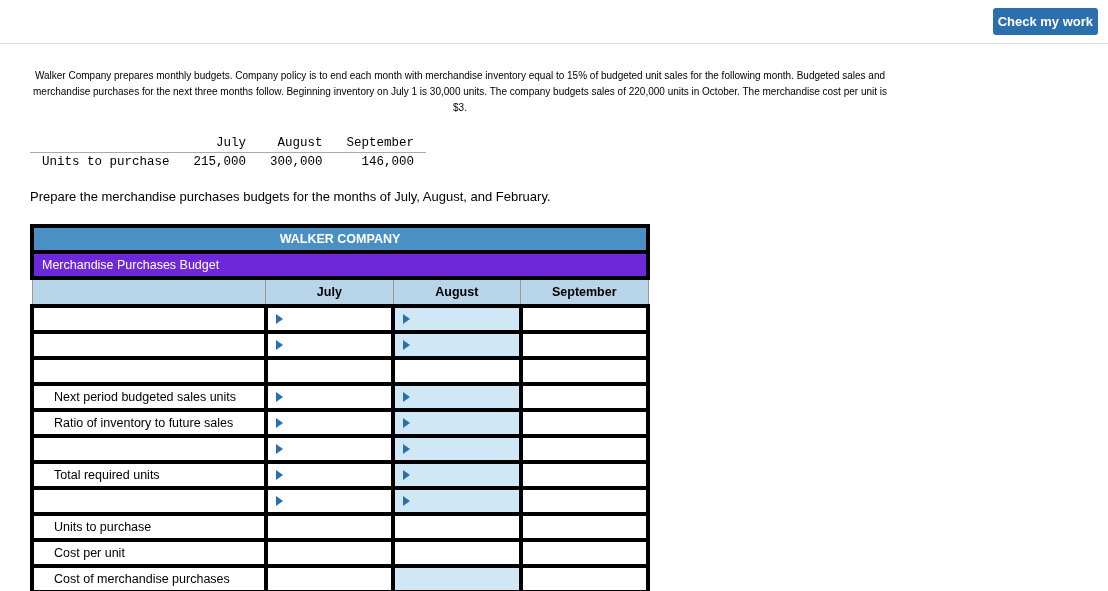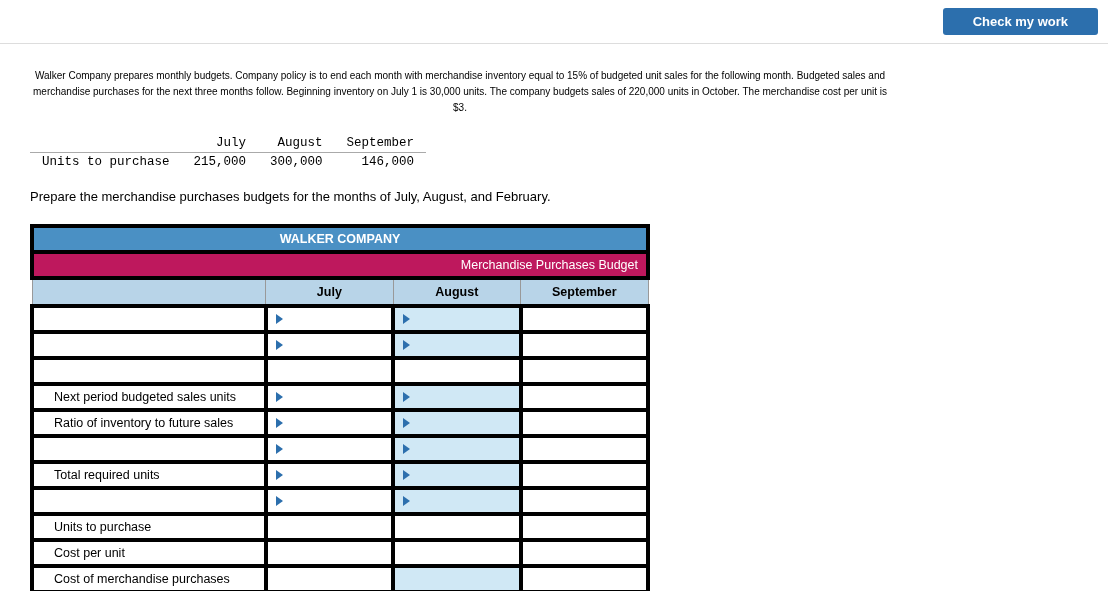--- a/index.html
+++ b/index.html
@@ -17,21 +17,21 @@
     .top-bar {
       display: flex;
       justify-content: flex-end;
       padding: 8px 10px;
       border-bottom: 1px solid #ddd;
     }
     .check-btn {
       background: #2c6fad;
       color: #fff;
       border: none;
-      padding: 6px 30px;
+      padding: 6px 5px;
       font-size: 13px;
       font-weight: bold;
       cursor: pointer;
       border-radius: 3px;
       margin-left: 12px;
     }
 
     
     .content {
       padding: 24px 30px 20px 30px;
@@ -92,23 +92,23 @@
       background: #4a90c4;
       color: #fff;
       text-align: center;
       font-weight: bold;
       font-size: 13px;
       padding: 6px 4px;
       border: 1px solid #3a7ab0;
     }
 
     .budget-header-subtitle {
-      background: #be185d;
+      background: #6d28d9;
       color: #fff;
-      text-align: right;
+      text-align: left;
       font-size: 12.5px;
       padding: 4px 4px;
       border: 1px solid #3a7ab0;
       margin-left: 40px;
     }
 
     .budget-table th {
       background: #b8d4e8;
       text-align: center;
       font-weight: bold;

